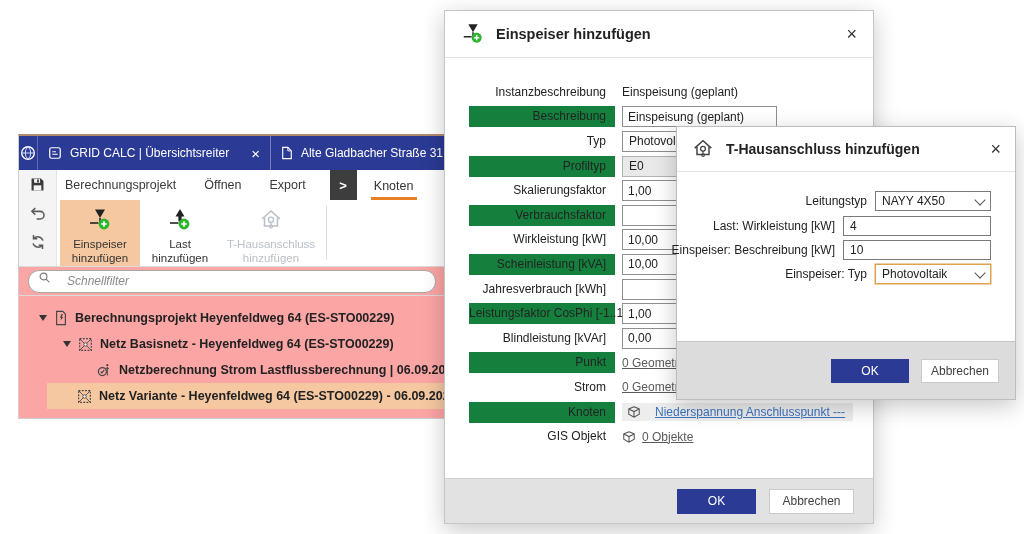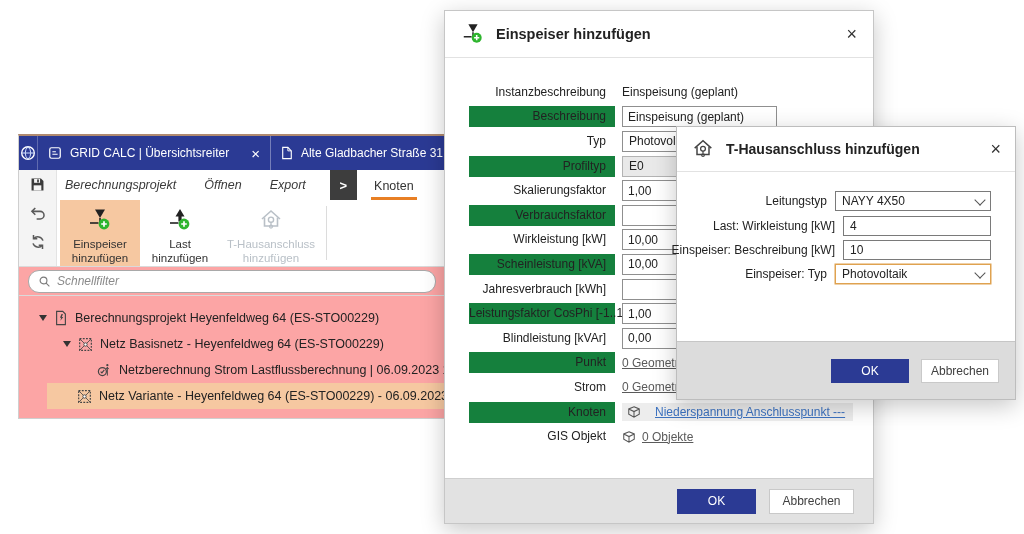--- a/index.html
+++ b/index.html
@@ -11,40 +11,40 @@
        border-top:2px solid #b08a6f;border-left:1px solid #cfcfcf;border-bottom:1px solid #cfcfcf;z-index:1;margin-top:28px;}
   .titlebar{height:34px;background:#2b3a94;display:flex;align-items:stretch;}
   .logo-box{width:37px;display:flex;align-items:center;justify-content:center;border-right:1px solid rgba(255,255,255,.25);}
   .tb-tab{display:flex;align-items:center;gap:8px;padding:0 10px;color:#fff;font-size:12px;white-space:nowrap;}
   .tb-tab.first{border-right:1px solid rgba(255,255,255,.35);}
   .tb-close{color:#fff;font-size:15px;margin-left:14px;line-height:1;}
   .ribbon{display:flex;height:96px;}
   .side-toolbar{width:37px;background:#f4f4f4;border-right:1px solid #e3e3e3;display:flex;flex-direction:column;align-items:center;padding-top:6px;gap:11px;}
   .ribbon-main{flex:1;display:flex;flex-direction:column;background:#fff;}
   .menubar{height:30px;display:flex;align-items:center;font-size:12.5px;color:#3a3a3a;}
-  .menu-item{padding:0 14px;height:30px;display:flex;align-items:center;font-style:italic;}
+  .menu-item{padding:0 14px;height:30px;display:flex;align-items:center;}
   .menu-item.first{padding-left:8px;}
   .overflow-box{width:27px;height:30px;background:#3d3d3d;color:#fff;display:flex;align-items:center;justify-content:center;
                 font-size:13px;font-weight:bold;margin-left:10px;}
   .ctx-tab{margin-left:14px;height:30px;display:flex;flex-direction:column;align-items:center;justify-content:flex-end;}
   .ctx-tab .lbl{font-size:12.5px;color:#333;padding:0 2px;margin-bottom:4px;}
   .ctx-underline{width:46px;height:3px;background:#e87f24;}
   .buttonrow{height:66px;display:flex;align-items:stretch;padding-left:3px;}
   .rbtn{width:80px;display:flex;flex-direction:column;align-items:center;justify-content:flex-start;padding-top:7px;
         font-size:11.5px;line-height:1.25;text-align:center;color:#333;}
   .rbtn.active{background:#f6c8a1;}
   .rbtn.wide{width:102px;}
   .rbtn.disabled{color:#b9c0c7;}
   .rbtn .cap{margin-top:4px;white-space:pre-line;}
   .v-div{width:1px;background:#dcdcdc;margin:6px 4px;}
   .searchrow{height:28px;border-top:1px solid #dadada;border-bottom:1px solid #dadada;display:flex;align-items:center;}
-  .pill{flex:1;margin:0 10px 0 9px;height:21px;border:1px solid #a9a9a9;border-radius:11px;display:flex;align-items:center;padding:0 9px;gap:4px;background:#fff;}
+  .pill{flex:1;margin:0 10px 0 9px;height:21px;border:1px solid #a9a9a9;border-radius:11px;display:flex;padding:0 9px;gap:14px;background:#fff;}
   .pill input{border:none;outline:none;flex:1;font-family:"Liberation Sans",sans-serif;font-size:12px;background:transparent;}
   .pill input::placeholder{font-style:italic;color:#8a8a8a;}
-  .tree{padding-top:9px;}
+  .tree{padding-top:9px;font-weight:bold;}
   .tr{display:flex;align-items:center;height:26px;font-size:12.5px;gap:7px;white-space:nowrap;}
   .tr.r1{padding-left:20px;}
   .tr.r2{padding-left:44px;}
   .tr.r3{padding-left:70px;}
   .tr.r4{margin-left:28px;padding-left:30px;background:#f6c8a1;}
   .tri{width:0;height:0;border-left:4.5px solid transparent;border-right:4.5px solid transparent;border-top:6px solid #333;}
   .stub{width:13px;border-top:1px dotted #b5b5b5;}
 
   
   .dlg{position:absolute;background:#fff;border:1px solid #c6c6c6;box-shadow:0 6px 22px rgba(0,0,0,.22);}
@@ -80,21 +80,21 @@
 
   
   .tha{left:676px;top:126px;width:338px;height:272px;z-index:3;border-color:#bdbdbd;}
   .tha .dhead{height:44px;padding:0 14px;}
   .tha .dtitle{font-size:14px;}
   .tha .body{margin-top:17px;}
   .trow{display:flex;align-items:center;height:24.4px;justify-content:flex-end;padding-right:24px;}
   .tlab{font-size:12px;color:#222;padding-right:8px;white-space:nowrap;}
   .tinp{width:148px;height:20px;box-sizing:border-box;border:1px solid #7a7a7a;padding:0 6px;
         font-family:"Liberation Sans",sans-serif;font-size:12px;color:#222;}
-  .tsel{width:156px;height:20px;box-sizing:border-box;border:1px solid #7a7a7a;background:#fff;
+  .tsel{width:116px;height:20px;box-sizing:border-box;border:1px solid #7a7a7a;background:#fff;
         display:flex;align-items:center;justify-content:space-between;padding:0 6px;font-size:12px;}
   .tsel.focused{border-color:#dfa250;box-shadow:0 0 0 .5px #dfa250;}
   .tha .dfoot{height:57px;gap:12px;padding-right:16px;background:#dcdcdc;border-top:1px solid #c6c6c6;}
   .tha .btn{height:24px;}
   .tha .btn.ok{width:78px;}
   .tha .btn.cancel{width:78px;}
   svg{display:block;}
 </style>
 </head>
 <body>

